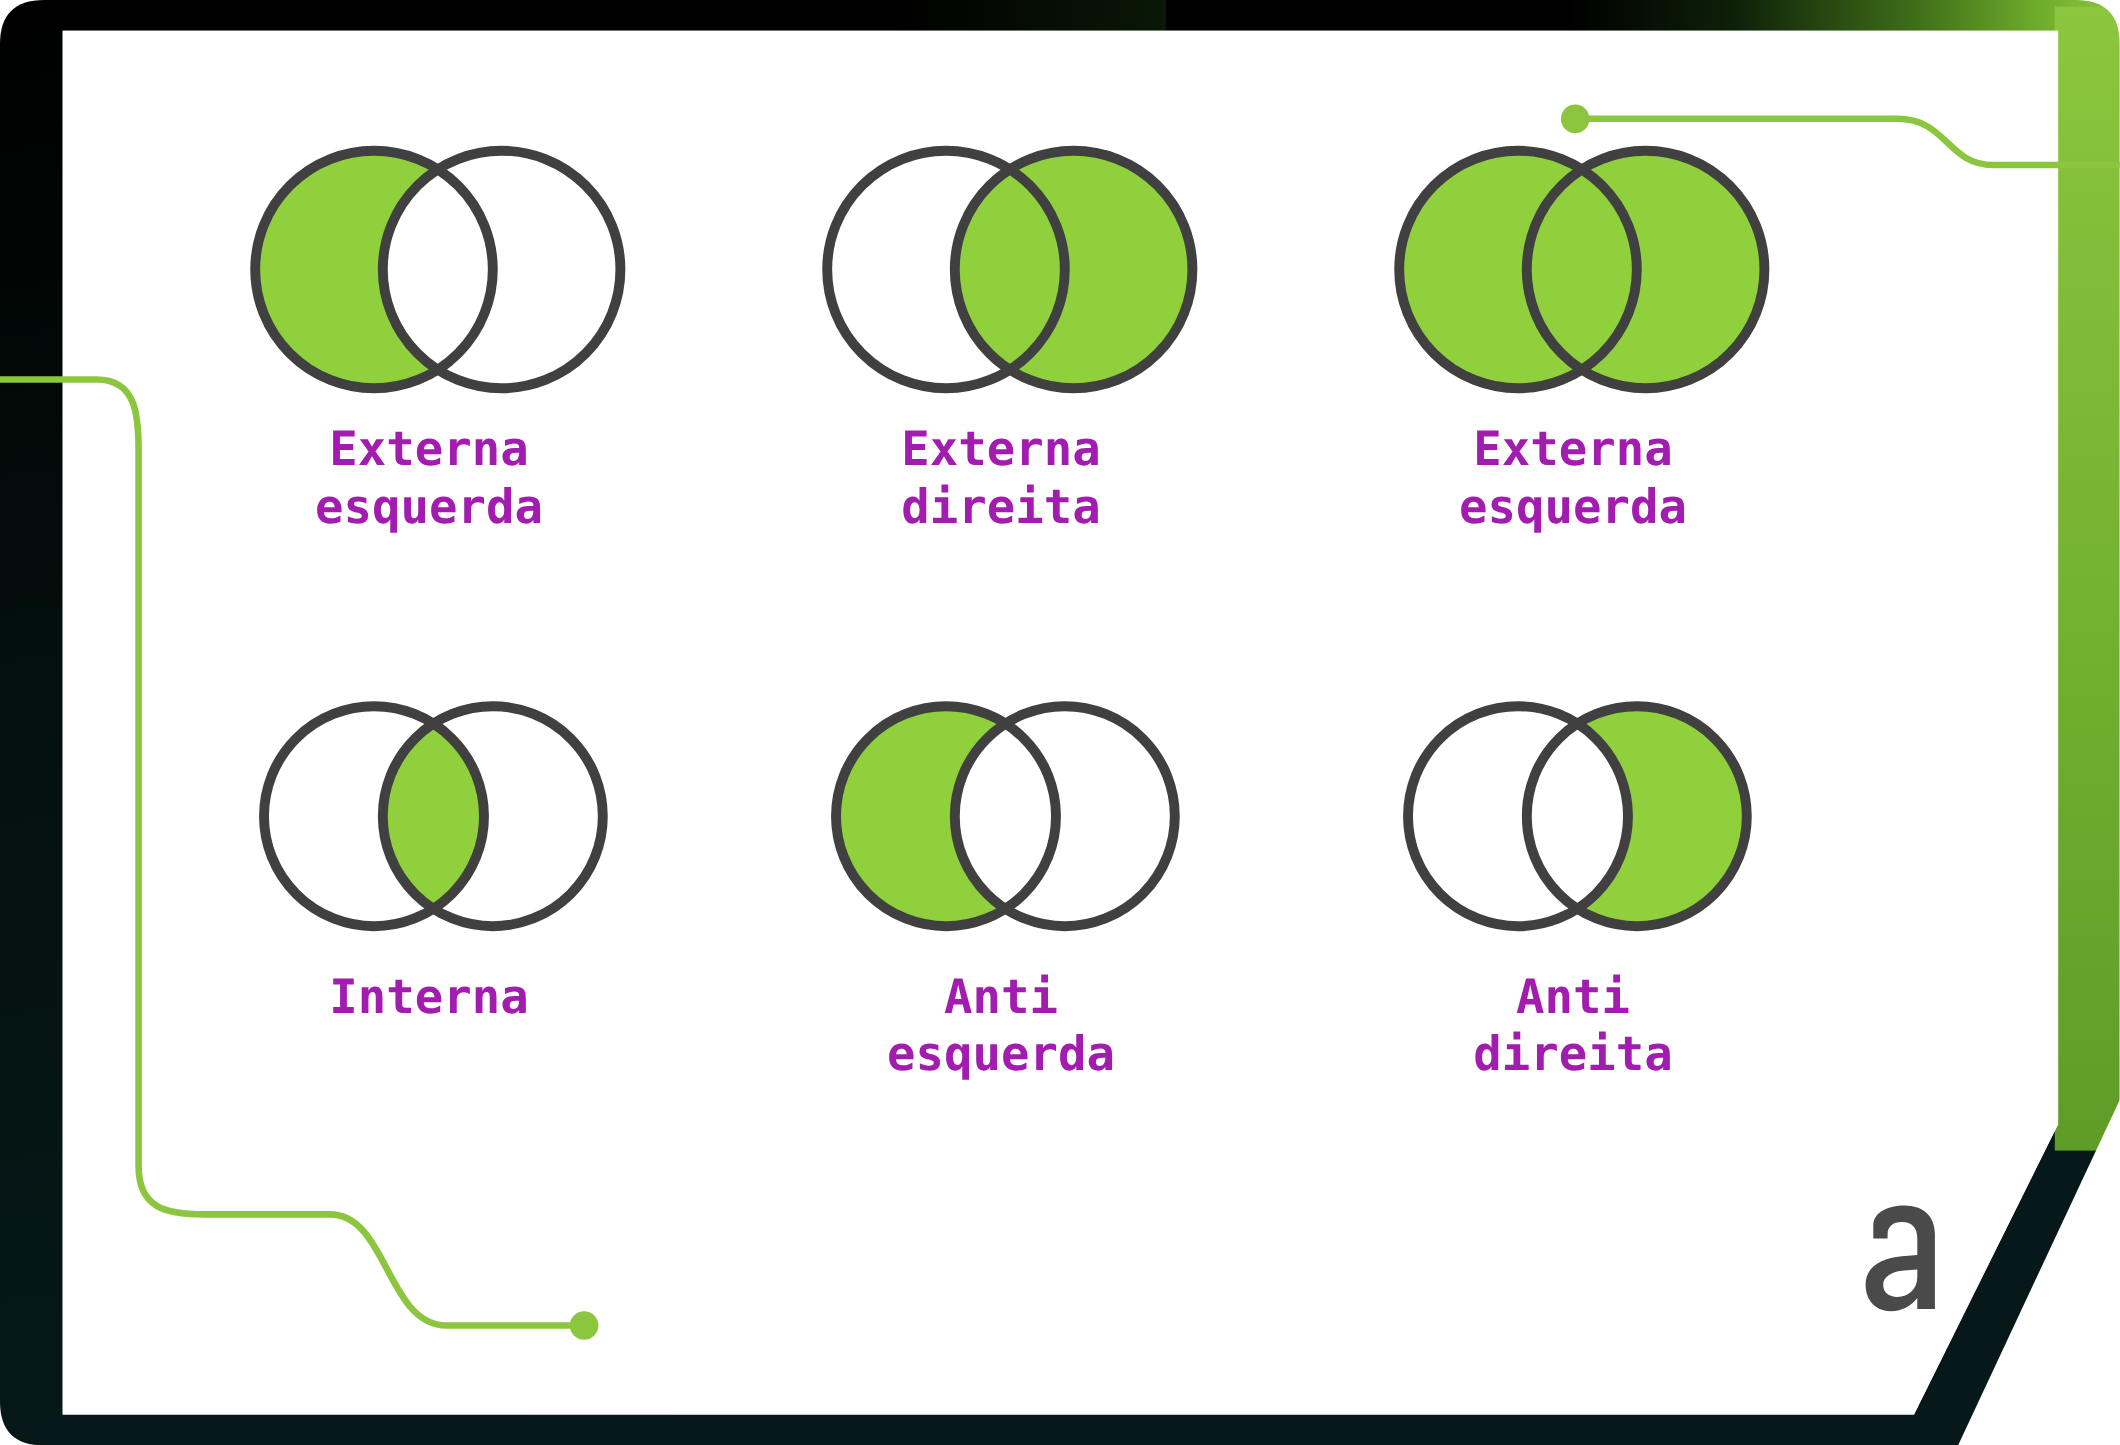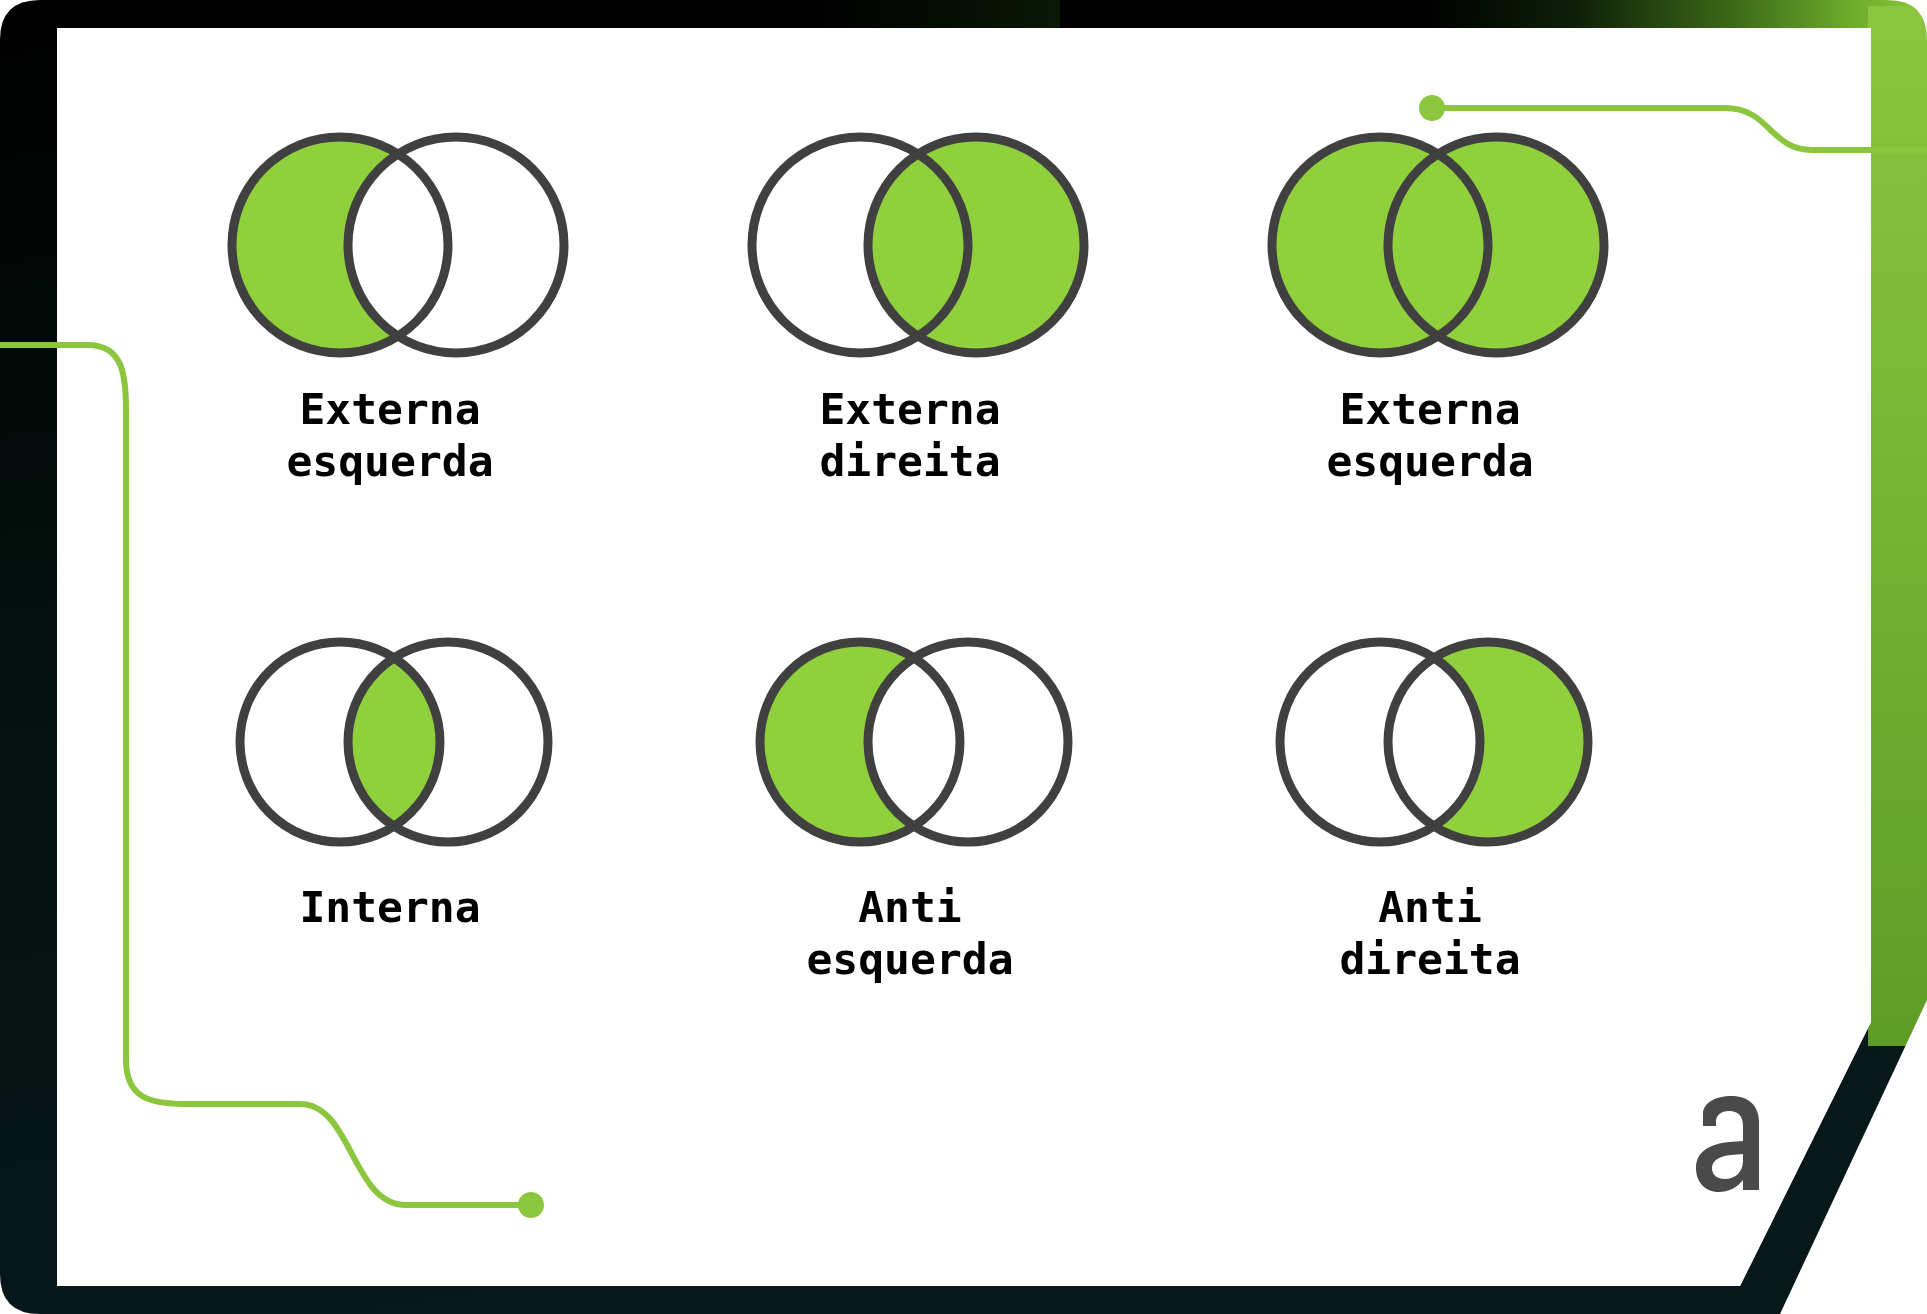--- a/index.html
+++ b/index.html
@@ -33,21 +33,21 @@
   .cell{
     display:flex;
     flex-direction:column;
     align-items:center;
     justify-content:flex-start;
   }
   .cell .viz{display:block;}
   .cell .caption{
     margin-top:14px;
     text-align:center;
-    color:#000000;
+    color:#a21caf;
     font-family:"DejaVu Sans Mono", monospace;
     font-size:43px;
     line-height:1.20;
     font-weight:700;
     letter-spacing:0px;
     white-space:pre-line;
   }
   .cell.r2 .caption{margin-top:22px;}
 
   

